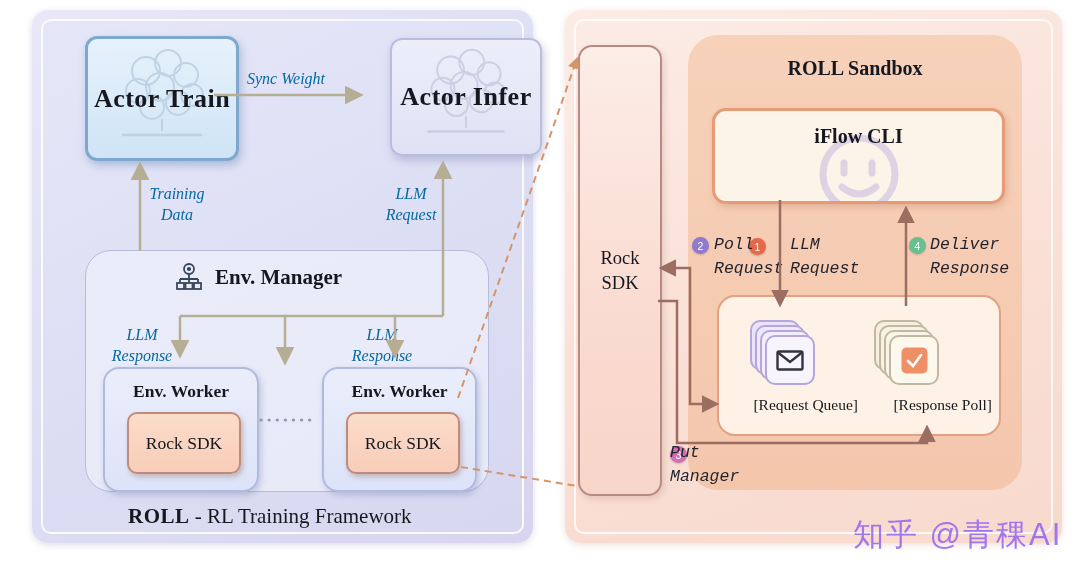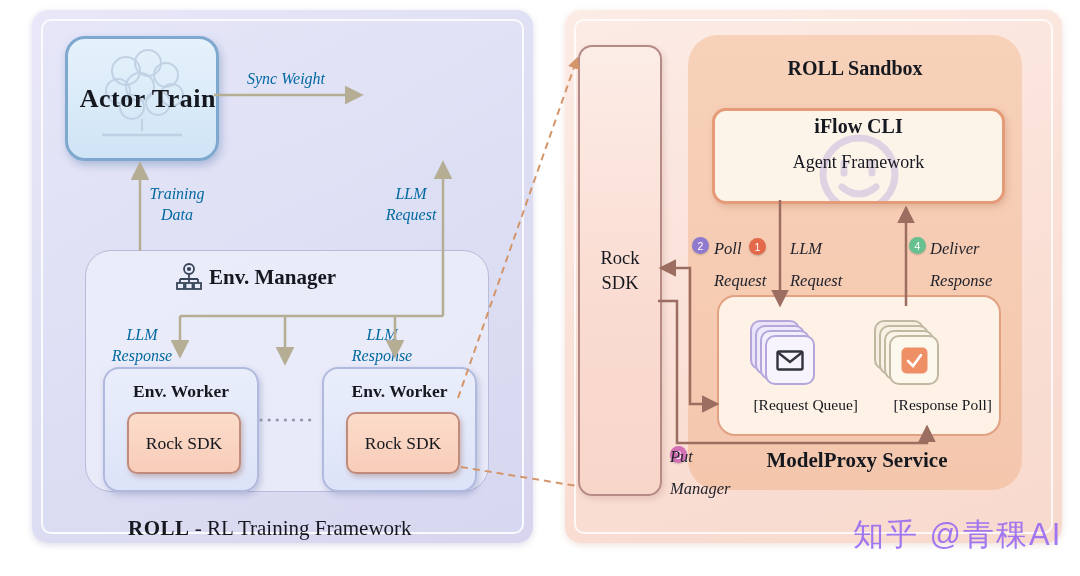--- a/index.html
+++ b/index.html
@@ -12,75 +12,75 @@
     background:linear-gradient(145deg,#e9e7f8 0%,#dcdef3 55%,#d9d4ee 100%);
     box-shadow:0 2px 6px rgba(120,120,170,.25);}
   #roll-inner{left:9px;top:9px;right:9px;bottom:9px;border:2px solid rgba(255,255,255,.85);
     border-radius:10px;background:linear-gradient(160deg,rgba(228,230,248,.6),rgba(214,217,241,.6));}
   #rock-panel{left:565px;top:10px;width:497px;height:533px;
     background:linear-gradient(160deg,#fcece6 0%,#fadfd5 60%,#f8d9cd 100%);
     box-shadow:0 2px 6px rgba(190,140,120,.25);}
   #rock-inner{left:9px;top:9px;right:9px;bottom:9px;border:2px solid rgba(255,255,255,.8);
     border-radius:10px;}
   
-  .actor-box{border-radius:20px;display:flex;align-items:center;justify-content:flex-end;
-    font-weight:bold;font-size:26px;letter-spacing:.5px;overflow:hidden;}
+  .actor-box{border-radius:12px;display:flex;align-items:center;justify-content:center;
+    font-weight:bold;font-size:26px;letter-spacing:.5px;overflow:hidden;margin-left:20px;}
   #actor-train{left:65px;top:36px;width:148px;height:119px;border:3px solid #7fa8cf;
     background:linear-gradient(180deg,#e6f2fb,#cfe4f6);box-shadow:2px 4px 8px rgba(90,120,170,.4);}
   #actor-infer{left:370px;top:38px;width:148px;height:114px;border:2.5px solid #b9bedd;
     background:linear-gradient(180deg,#edeefa,#dfe2f4);box-shadow:2px 4px 8px rgba(120,120,170,.4);}
   .brain-bg{position:absolute;left:50%;top:50%;transform:translate(-50%,-52%);opacity:.75;}
   .actor-label{position:relative;z-index:2;}
   #env-manager{left:85px;top:250px;width:402px;height:240px;border:1.5px solid #b7bcda;
     border-radius:26px;background:rgba(238,240,251,.72);}
-  #env-manager-title{left:176px;top:262px;height:30px;display:flex;align-items:center;gap:7px;
+  #env-manager-title{left:176px;top:262px;height:30px;display:flex;align-items:center;gap:13px;
     font-weight:bold;font-size:21px;}
   .worker{border:2px solid #b0b9de;border-radius:16px;
     background:linear-gradient(180deg,#eaeefb,#dde3f8);box-shadow:2px 3px 6px rgba(110,120,170,.35);}
   #worker-1{left:103px;top:367px;width:152px;height:121px;}
   #worker-2{left:322px;top:367px;width:151px;height:121px;}
   .worker-title{position:absolute;left:0;right:0;top:12px;text-align:center;
     font-weight:bold;font-size:17.5px;}
   .sdk-chip{position:absolute;left:22px;top:43px;width:110px;height:58px;border:2px solid #c08b7b;
     border-radius:10px;background:linear-gradient(180deg,#fbdcca,#f8cdb9);
     box-shadow:2px 3px 5px rgba(150,110,100,.4);
     display:flex;align-items:center;justify-content:center;font-size:17.5px;}
   .flow-label{position:absolute;font-style:italic;font-size:16px;line-height:21px;
     text-align:center;color:#0369a1;}
-  .caption{position:absolute;font-size:21px;white-space:nowrap;margin-top:12px;}
+  .caption{position:absolute;font-size:21px;white-space:nowrap;}
   .caption b{letter-spacing:.5px;}
   
   #rock-sdk-tall{left:578px;top:45px;width:80px;height:447px;border:2px solid #b68b85;
     border-radius:14px;background:linear-gradient(180deg,#fcede7 0%,#fadcd2 55%,#f8d5c9 100%);
     box-shadow:2px 3px 6px rgba(170,120,110,.25);
     display:flex;align-items:center;justify-content:center;text-align:center;
     font-size:18.5px;line-height:25px;}
   #sandbox{left:688px;top:35px;width:334px;height:455px;border-radius:30px;
     background:linear-gradient(180deg,#f7d1b9,#f4c7ad);}
   #sandbox-title{position:absolute;left:0;right:0;top:22px;text-align:center;
     font-weight:bold;font-size:20px;}
   #iflow-box{left:712px;top:108px;width:287px;height:90px;border:3px solid #e69b78;
     border-radius:14px;background:#fdf4e9;box-shadow:2px 3px 6px rgba(190,130,100,.35);
     overflow:hidden;text-align:center;}
-  #iflow-title{position:relative;z-index:2;margin-top:4px;font-weight:bold;font-size:20px;}
+  #iflow-title{position:relative;z-index:2;margin-top:14px;font-weight:bold;font-size:20px;}
   #iflow-sub{position:relative;z-index:2;margin-top:14px;font-size:18px;}
   #smiley{position:absolute;left:50%;top:18px;transform:translateX(-50%);opacity:.33;}
   #modelproxy-box{left:717px;top:295px;width:280px;height:137px;border:2.5px solid #e2a183;
     border-radius:18px;background:#fdf2e5;}
   .queue-stack{position:absolute;width:62px;height:62px;}
   .card{position:absolute;width:46px;height:46px;border-radius:10px;}
   .q-label{position:absolute;font-size:15.5px;white-space:nowrap;text-align:right;}
   #modelproxy-title{left:717px;top:448px;width:280px;text-align:center;
     font-weight:bold;font-size:21px;}
   .badge{position:absolute;width:17px;height:17px;border-radius:50%;
     display:flex;align-items:center;justify-content:center;
     color:#ffffff;font-size:10.5px;font-family:"Liberation Sans",sans-serif;
     box-shadow:0 1px 2px rgba(0,0,0,.2);}
-  .step-label{position:absolute;font-style:italic;font-size:16.5px;line-height:32px;
-    color:#23242e;white-space:nowrap;}
+  .step-label{position:absolute;font-style:italic;font-size:16.5px;line-height:24px;
+    color:#23242e;white-space:nowrap;font-family:Liberation Mono, monospace;}
   #watermark{left:853px;top:514px;font-size:31px;letter-spacing:2px;color:#8b5cf6;
     opacity:.8;font-family:"Liberation Sans",sans-serif;white-space:nowrap;}
   #overlay{left:0;top:0;width:1080px;height:576px;pointer-events:none;z-index:5;}
   svg{display:block;}
 </style>
 </head>
 <body>
 
 <div id="canvas">
 
@@ -99,20 +99,37 @@
           <circle cx="52" cy="42" r="14"></circle>
         <circle cx="70" cy="58" r="12"></circle>
           <circle cx="44" cy="62" r="12"></circle>
         <path d="M54 74 L54 86"></path>
           <path d="M14 90 L94 90" stroke-width="2.5"></path>
       </svg>
     </span>
     <span class="actor-label">Actor Train</span>
   </div>
 
+  <div class="abs actor-box" id="actor-infer">
+    <span class="brain-bg">
+      <svg width="108" height="100" viewBox="0 0 108 104" fill="none" stroke="#c3c6dd" stroke-width="2">
+        <circle cx="38" cy="26" r="14"></circle>
+          <circle cx="60" cy="18" r="13"></circle>
+          <circle cx="78" cy="30" r="12"></circle>
+        <circle cx="84" cy="50" r="11"></circle>
+          <circle cx="30" cy="46" r="12"></circle>
+          <circle cx="52" cy="42" r="14"></circle>
+        <circle cx="70" cy="58" r="12"></circle>
+          <circle cx="44" cy="62" r="12"></circle>
+        <path d="M54 74 L54 86"></path>
+          <path d="M14 90 L94 90" stroke-width="2.5"></path>
+      </svg>
+    </span>
+    <span class="actor-label">Actor Infer</span>
+  </div>
 
   <div class="flow-label" style="left:236px;top:68px;width:100px;">Sync Weight</div>
   <div class="flow-label" style="left:146px;top:183px;width:62px;white-space:pre-line;">Training
 Data</div>
   <div class="flow-label" style="left:378px;top:183px;width:66px;white-space:pre-line;">LLM
 Request</div>
 
   <div class="abs" id="env-manager"></div>
   <div class="abs" id="env-manager-title">
     <span>
@@ -161,21 +178,20 @@
 
   <div class="abs" id="iflow-box">
     <span id="smiley">
       <svg width="90" height="90" viewBox="0 0 90 90" fill="none" stroke="#a393d6" stroke-width="7">
         <circle cx="45" cy="45" r="36"></circle>
         <path d="M30 34 L30 44 M58 34 L58 44" stroke-linecap="round"></path>
         <path d="M28 58 Q45 72 62 58" stroke-linecap="round"></path>
       </svg>
     </span>
     <div id="iflow-title">iFlow CLI</div>
-    <div id="iflow-sub">Agent Framework</div>
   </div>
 
   <div class="abs" id="modelproxy-box"></div>
 
   <div class="queue-stack" style="left:750px;top:320px;">
     <div class="card" style="left:0;top:0;background:#eae4fa;border:2px solid #b5a6dc;"></div>
     <div class="card" style="left:5px;top:5px;background:#eee9fb;border:2px solid #b5a6dc;"></div>
     <div class="card" style="left:10px;top:10px;background:#f2eefc;border:2px solid #b5a6dc;"></div>
     <div class="card" style="left:15px;top:15px;background:#f7f4fd;border:2px solid #b5a6dc;
          display:flex;align-items:center;justify-content:center;">
@@ -199,21 +215,20 @@
           <rect x="0.5" y="0.5" width="26" height="26" rx="5" fill="#ef8f66"></rect>
           <path d="M7 14 L12 19 L20 8" fill="none" stroke="#ffffff" stroke-width="2.6" stroke-linecap="round"></path>
         </svg>
       </span>
     </div>
   </div>
 
   <div class="q-label" style="left:733px;top:396px;width:125px;">[Request Queue]</div>
   <div class="q-label" style="left:862px;top:396px;width:130px;">[Response Poll]</div>
 
-  <div class="abs" id="modelproxy-title">ModelProxy Service</div>
 
   <div class="badge" style="left: 749px; top: 238px; background: rgb(228, 105, 75);">1</div>
   <div class="step-label" style="left:790px;top:233px;white-space:pre-line;">LLM
 Request</div>
 
   <div class="badge" style="left: 692px; top: 237px; background: rgb(143, 122, 206);">2</div>
   <div class="step-label" style="left:714px;top:233px;white-space:pre-line;">Poll
 Request</div>
 
   <div class="badge" style="left: 670px; top: 446px; background: rgb(211, 111, 180);">3</div>

